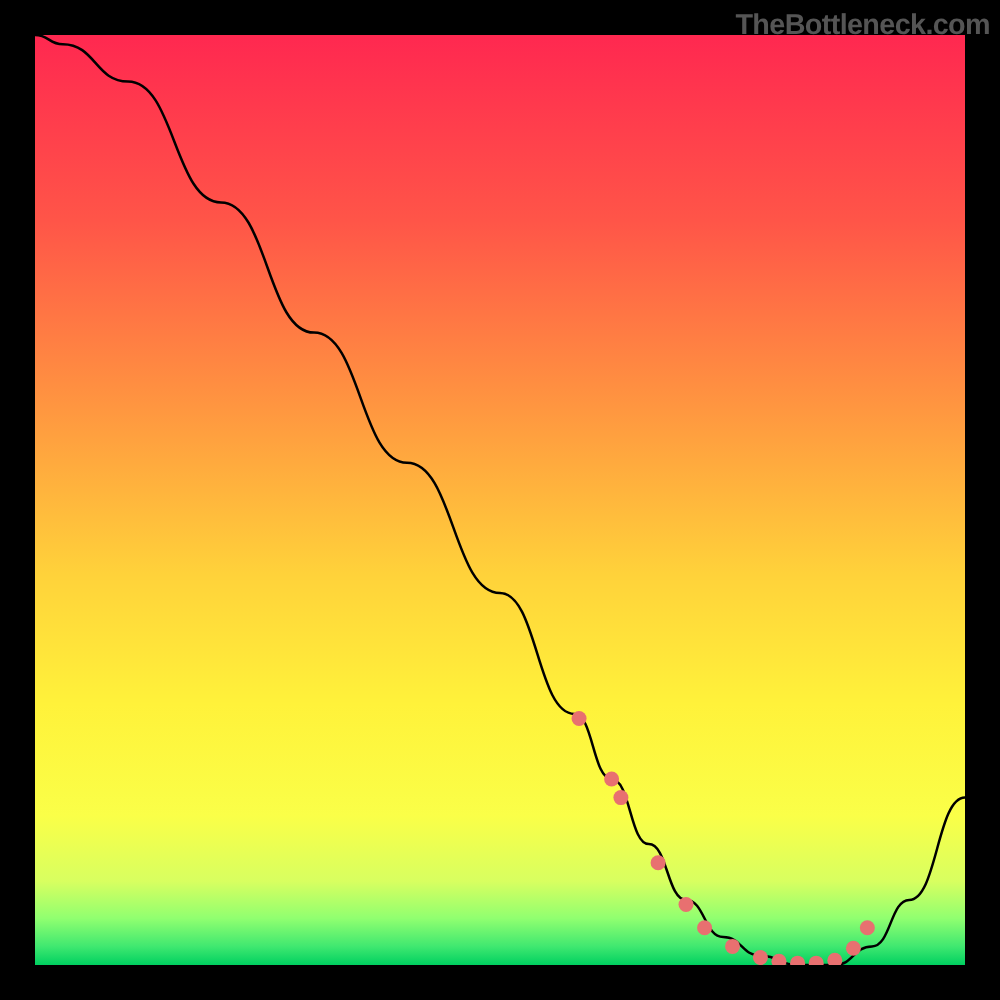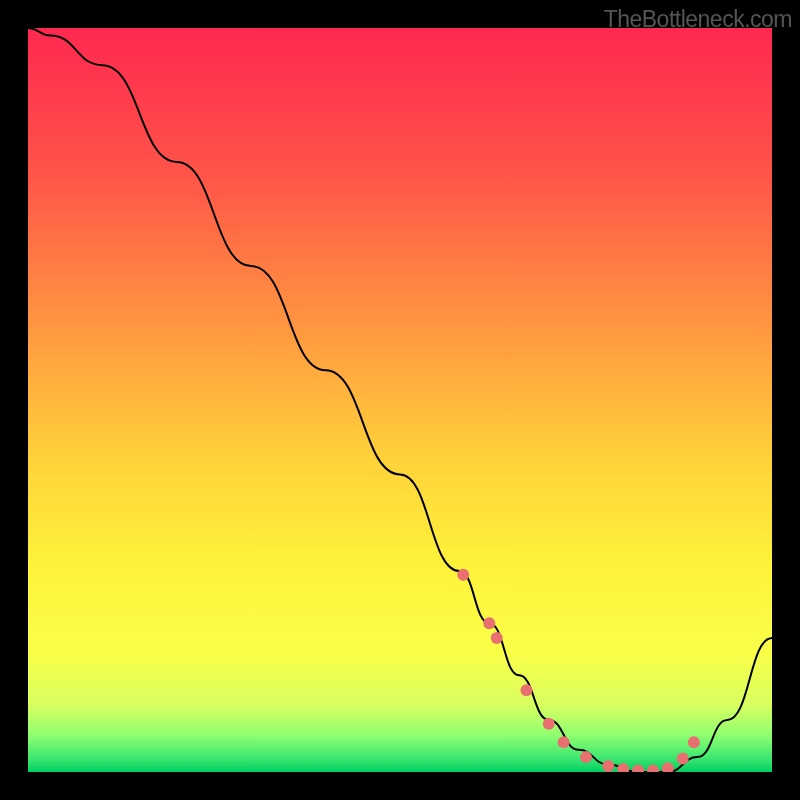--- a/index.html
+++ b/index.html
@@ -27,21 +27,21 @@
       top: 0;
       width: 100%;
       height: 100%;
     }
     .watermark {
       position: absolute;
       top: 6px;
       right: 8px;
       font-family: Arial, sans-serif;
       font-size: 23px;
-      font-weight: 400;
+      font-weight: 700;
       color: #555;
       letter-spacing: -0.5px;
     }
     .chart-svg {
       position: absolute;
       left: 0;
       top: 0;
       width: 100%;
       height: 100%;
     }

